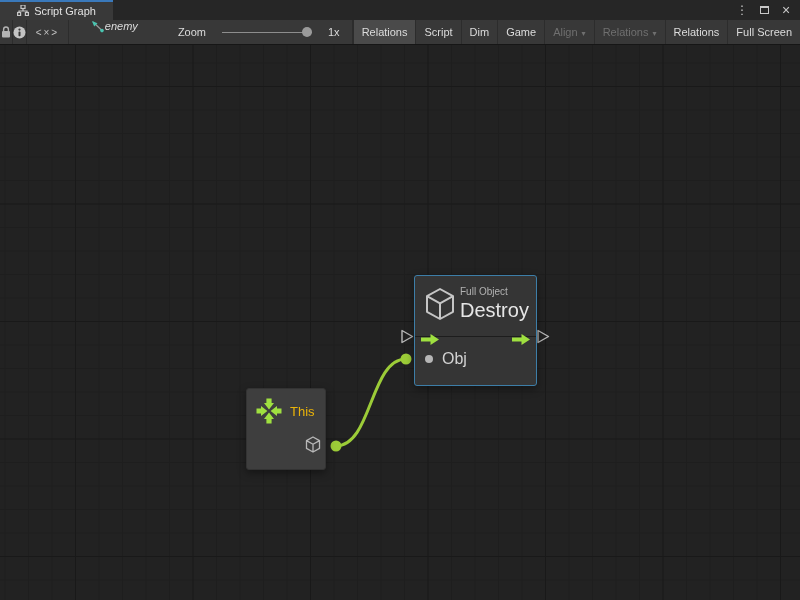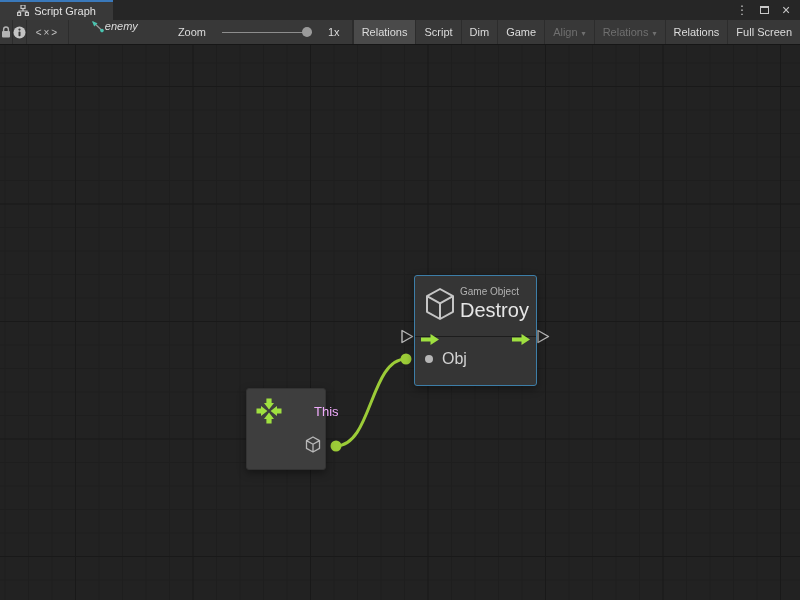--- a/index.html
+++ b/index.html
@@ -80,21 +80,21 @@
   .node {
     position:absolute; border-radius:3px;
     box-shadow:0 3px 8px rgba(0,0,0,0.4);
   }
   .node-this {
     left:246px; top:343px; width:80px; height:82px;
     background:#3e3e3e; border:1px solid #333;
   }
   .node-this .this-icon { position:absolute; left:8px; top:8px; }
   .node-this .node-title {
-    position:absolute; left:43px; top:15px; font-size:13px; color:#f0abfc;margin-left:24px;
+    position:absolute; left:43px; top:15px; font-size:13px; color:#eab308;
   }
   .node-this .port-cube { position:absolute; left:58px; top:47px; }
 
   .node-destroy {
     left:414px; top:230px; width:123px; height:111px;
     background:#353535; border:1px solid var(--selection-blue,#3d7ea8);
   }
   .nd-header { position:absolute; left:0; top:0; width:100%; height:52px; }
   .nd-cube { position:absolute; left:9px; top:11px; }
   .nd-category { position:absolute; left:45px; top:10px; font-size:10px; color:#b2b2b2; }
@@ -233,21 +233,21 @@
       </span>
     </div>
 
     <div class="node node-destroy">
       <div class="nd-header">
         <span class="nd-cube">
           <svg width="32" height="34" viewBox="0 0 32 34">
             <path d="M16,2 L29,9.2 L29,24.8 L16,32 L3,24.8 L3,9.2 Z M3,9.2 L16,16.4 L29,9.2 M16,16.4 L16,32" fill="none" stroke="#c6c6c6" stroke-width="2" stroke-linejoin="round"></path>
           </svg>
         </span>
-        <span class="nd-category">Game Object</span>
+        <span class="nd-category">Full Object</span>
         <span class="nd-title">Destroy</span>
       </div>
       <div class="flow-divider"></div>
       <span class="flow-arrow in">
         <svg width="18" height="11" viewBox="0 0 18 11">
           <path d="M0,3.6 L9.5,3.6 L9.5,0 L18,5.5 L9.5,11 L9.5,7.4 L0,7.4 Z" fill="#9fe040"></path>
         </svg>
       </span>
       <span class="flow-arrow out">
         <svg width="18" height="11" viewBox="0 0 18 11">

